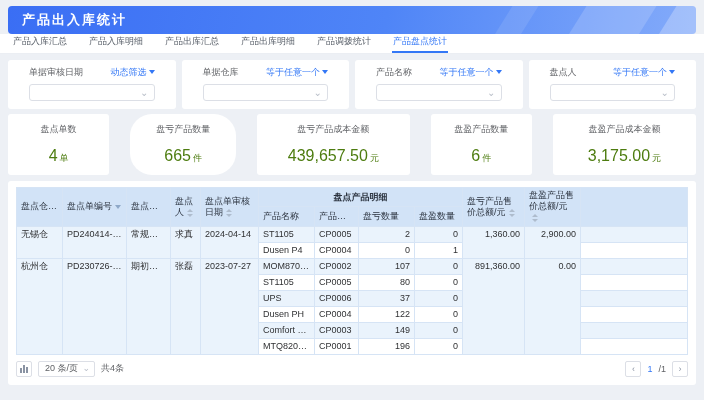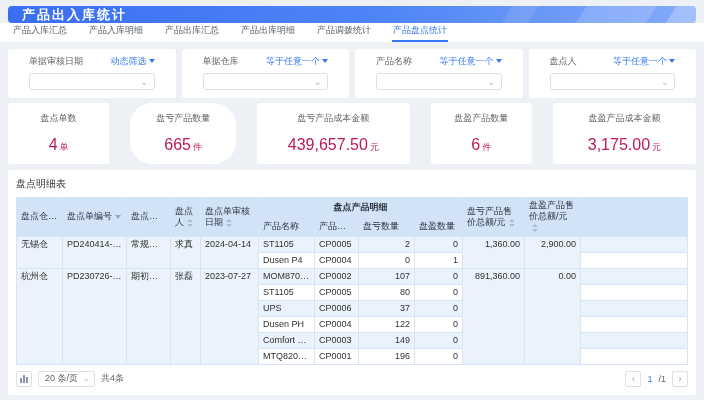--- a/index.html
+++ b/index.html
@@ -6,21 +6,21 @@
   html,body { margin:0; padding:0; }
   body {
     width:704px; height:400px; overflow:hidden;
     background:#edf0f5;
     font-family:"Liberation Sans","DejaVu Sans",sans-serif;
     color:#303133;
   }
   
   .top { padding:6px 8px 0; }
   .banner {
-    position:relative; height:17px; border-radius:4px; overflow:hidden;
+    position:relative; height:28px; border-radius:4px; overflow:hidden;
     background:linear-gradient(100deg,#3a6ef4 0%,#4f85f7 55%,#84abfa 100%);
     display:flex; align-items:center;
   }
   .banner h1 { margin:0 0 0 14px; font-size:13px; color:#fff; font-weight:bold; letter-spacing:2px; }
   .deco { position:absolute; background:rgba(255,255,255,.16); transform:skewX(-32deg); top:-10px; height:60px; }
   .d1 { right:52px; width:70px; }
   .d2 { right:-14px; width:46px; background:rgba(255,255,255,.26); }
   .d3 { right:170px; width:26px; background:rgba(255,255,255,.10); }
   
   .tabbar {
@@ -38,21 +38,21 @@
   .flabel { font-size:9px; color:#606266; }
   .fop { font-size:9px; color:#3377f6; cursor:pointer; white-space:nowrap; }
   .fop .tri { display:inline-block; width:0; height:0; border-left:3px solid transparent; border-right:3px solid transparent; border-top:4px solid #3377f6; margin-left:2px; vertical-align:1px; }
   .fsel { position:relative; height:17px; border:1px solid #dcdfe6; border-radius:3px; background:#fff; cursor:pointer; }
   .fsel .chev { position:absolute; right:5px; top:1px; color:#b8bec8; font-size:10px; line-height:14px; }
   
   .stats { display:flex; gap:21px; margin-bottom:6px; }
   .scard { background:#fff; border-radius:3px; text-align:center; padding:9px 4px 10px; }
   .s1 { flex:1; } .s2 { flex:1.05;border-radius:22px; } .s3 { flex:1.55; } .s4 { flex:1; } .s5 { flex:1.45; }
   .slabel { font-size:9px; color:#606266; margin-bottom:11px; white-space:nowrap; }
-  .sval { font-size:16px; color:#be185d; }
+  .sval { font-size:16px; color:#4d7c0f; }
   .sunit { font-size:9px; margin-left:2px; }
   
   .tcard { background:#fff; border-radius:3px; padding:6px 8px 8px; }
   .sec-title { font-size:10px; color:#303133; margin:1px 0 6px; }
   table { width:100%; border-collapse:collapse; table-layout:fixed; font-size:9px; }
   th,td { border:1px solid #d6e4f5; padding:2px 4px; height:12px; line-height:11px;
           overflow:hidden; white-space:nowrap; text-overflow:ellipsis; }
   thead th { background:#d2e3f7; font-weight:normal; color:#2c3440; text-align:left; }
   thead th.group { text-align:center;font-weight:bold; }
   thead th.wrap { white-space:normal; line-height:1.25; }
@@ -154,21 +154,20 @@
         <div class="slabel">盘盈产品数量</div>
         <div class="sval">6<span class="sunit">件</span></div>
       </div>
       <div class="scard s5">
         <div class="slabel">盘盈产品成本金额</div>
         <div class="sval">3,175.00<span class="sunit">元</span></div>
       </div>
     </div>
 
   <div class="tcard">
-    <div class="sec-title">盘点明细表</div>
     <table>
       <colgroup>
         <col style="width:46px">
           <col style="width:64px">
           <col style="width:44px">
           <col style="width:30px">
         <col style="width:58px">
           <col style="width:56px">
           <col style="width:44px">
           <col style="width:56px">

